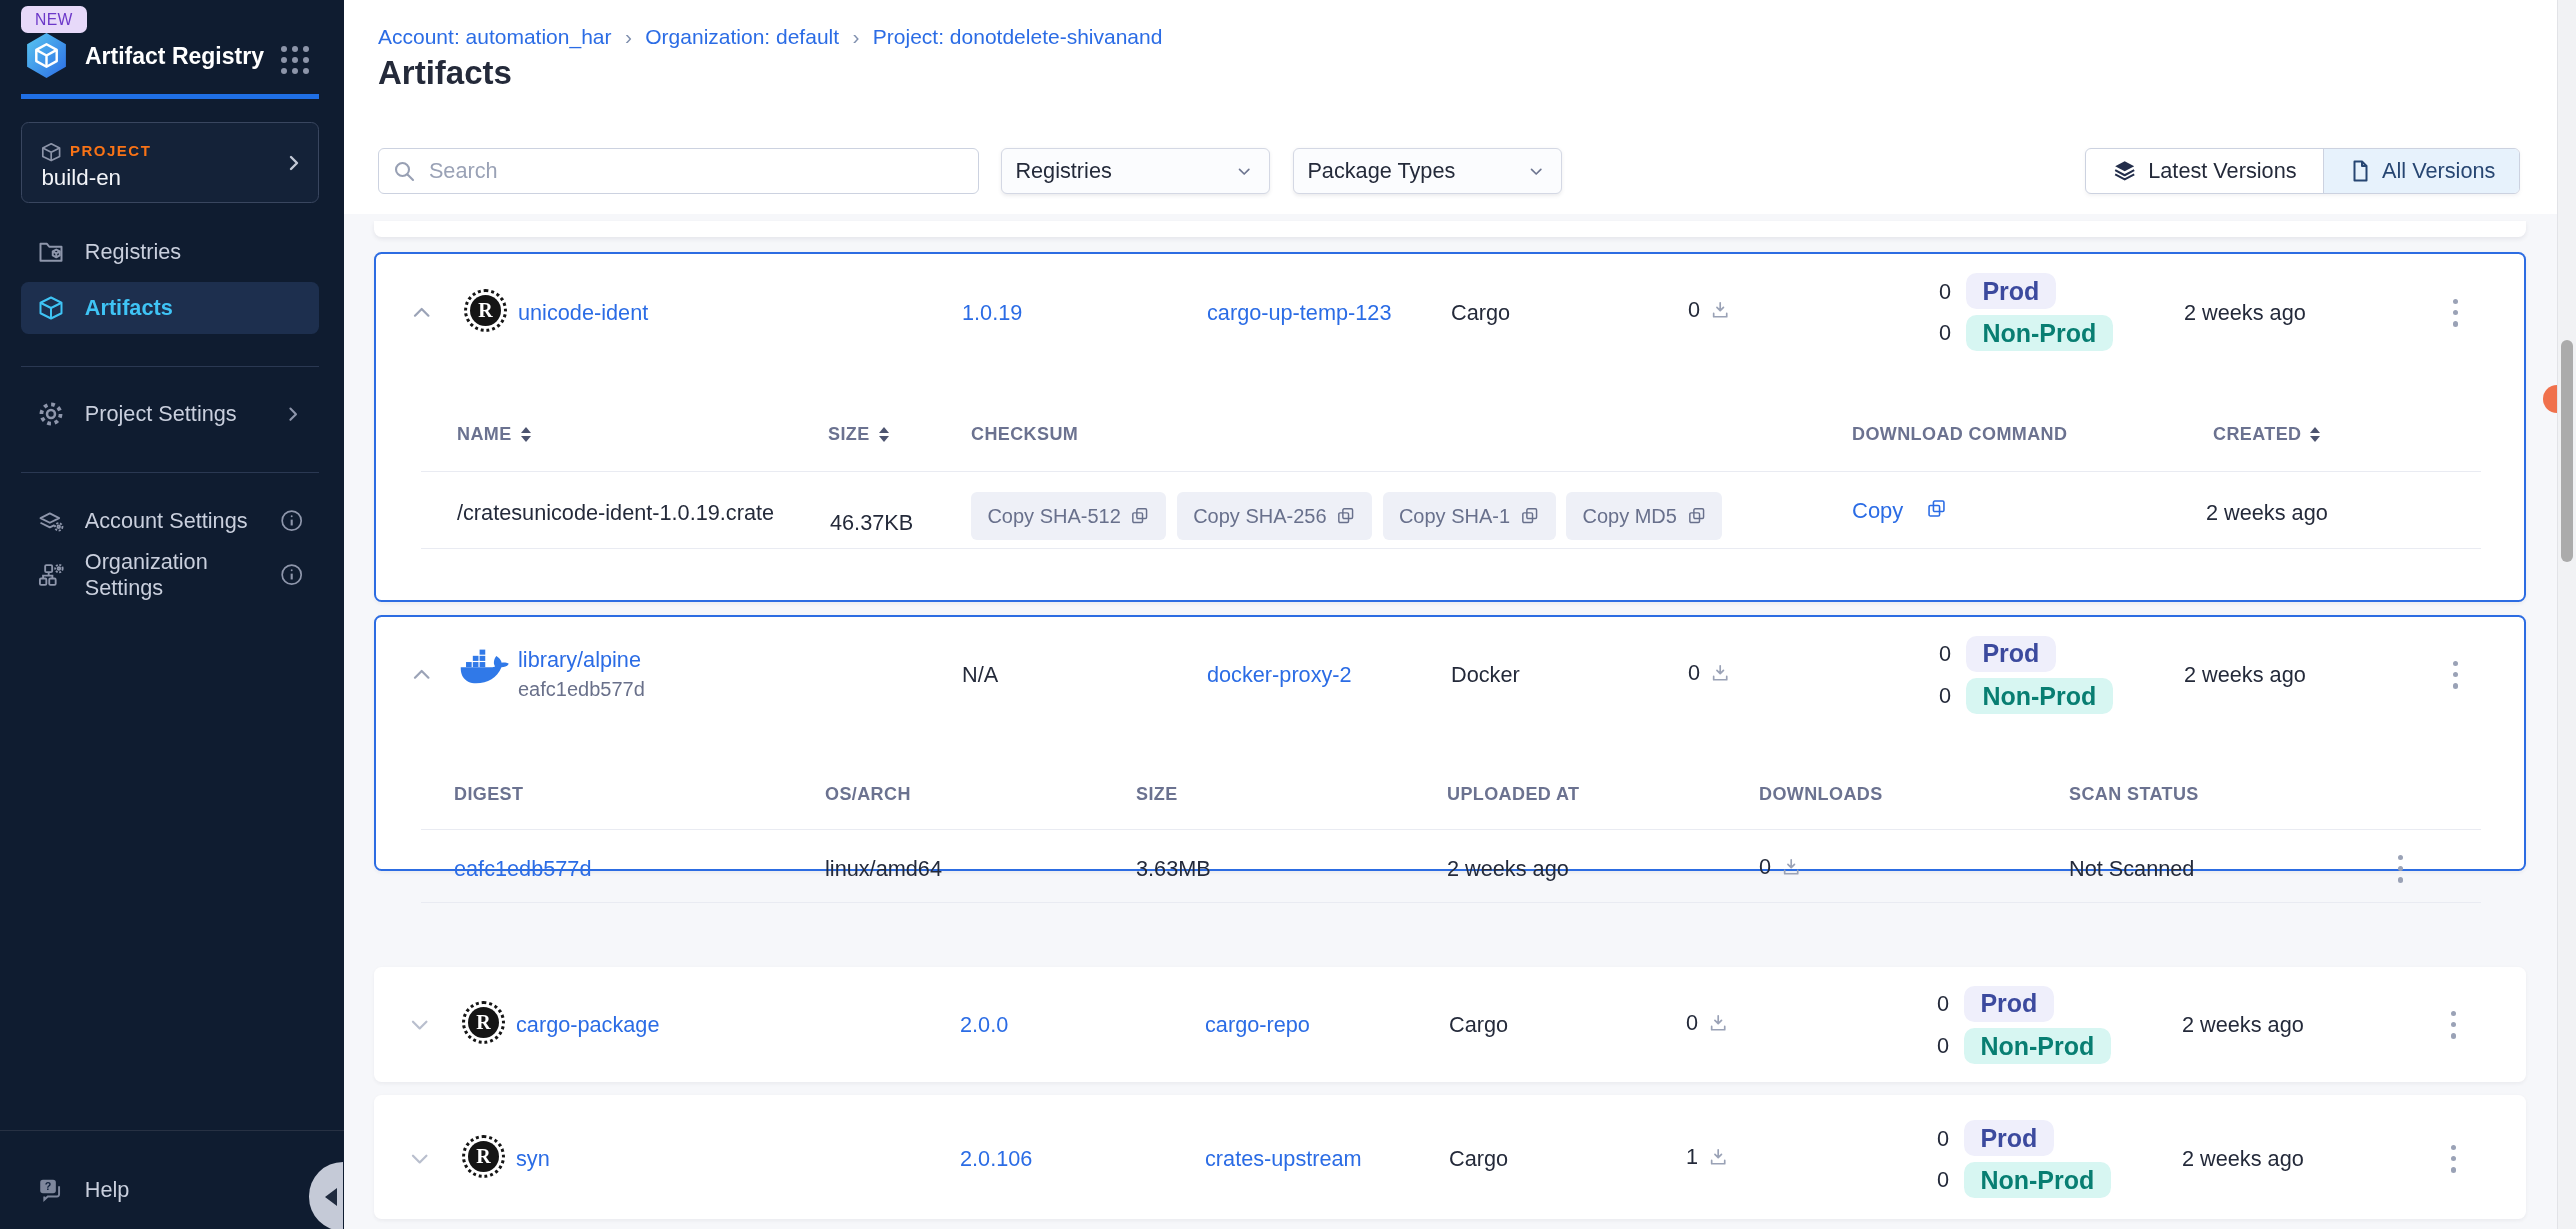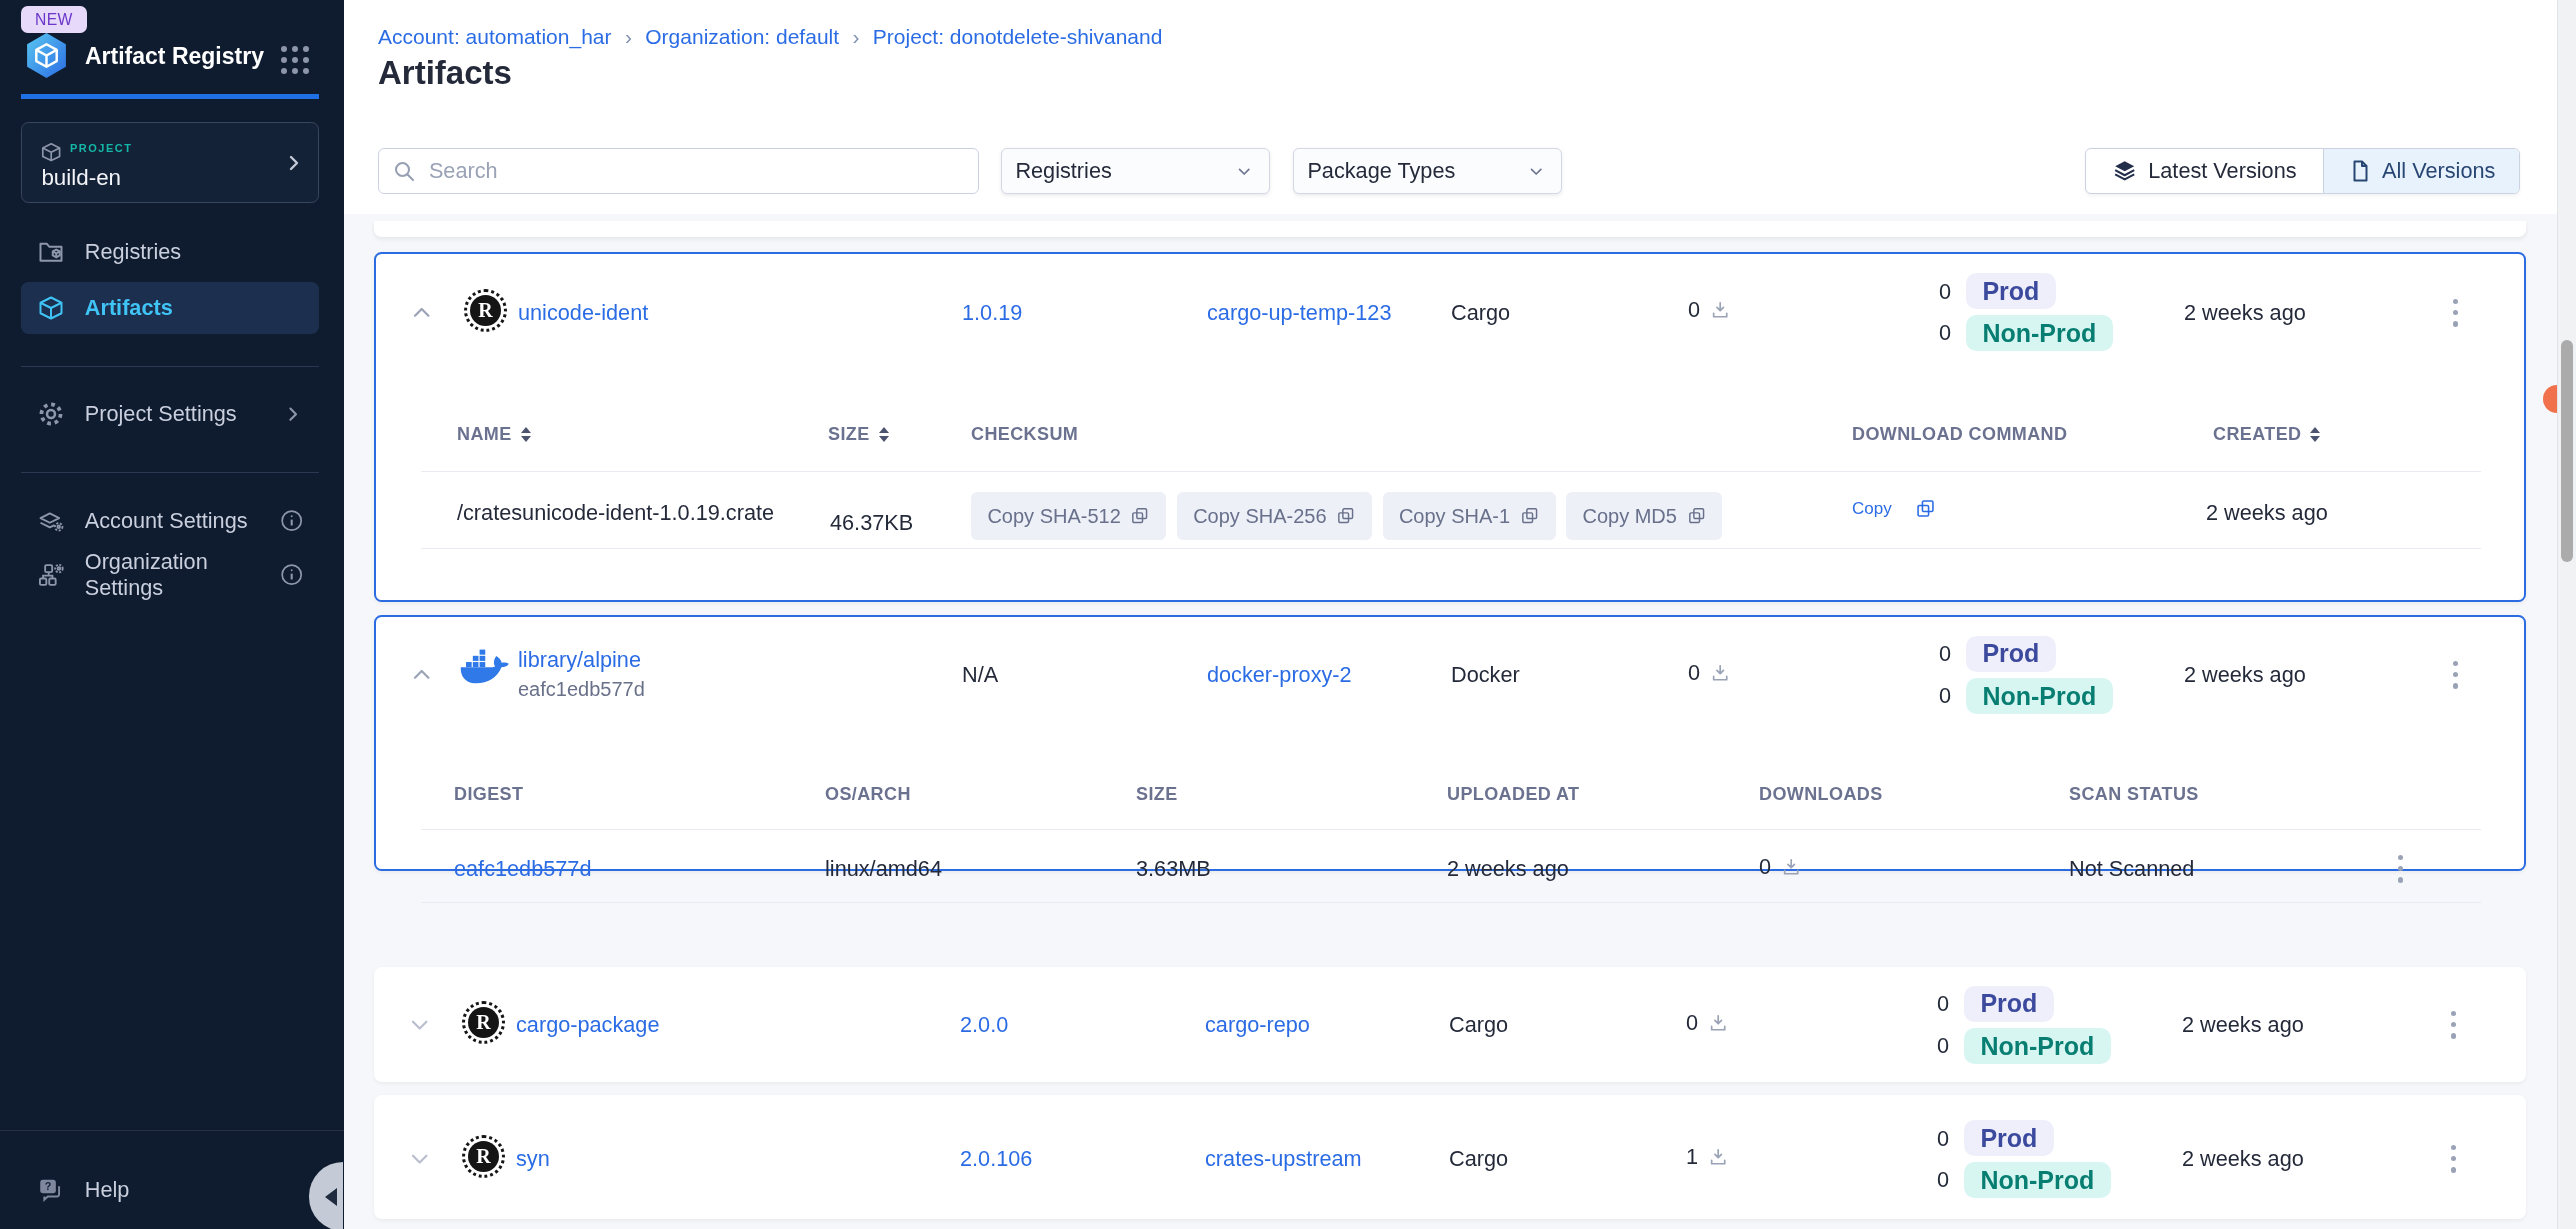--- a/index.html
+++ b/index.html
@@ -12,21 +12,21 @@
   .new-badge{position:absolute;left:21px;top:6px;height:27px;padding:0 14px;border-radius:6.7px;
     background:var(--new-badge-bg,#e7d9f9);color:var(--new-badge-text,#6c38c9);font-size:15.7px;font-weight:400;
     display:flex;align-items:center;letter-spacing:0.4px}
   .logo{position:absolute;left:22.4px;top:31px}
   .app-title{position:absolute;left:85px;top:43px;font-size:23px;font-weight:700;color:#fff}
   .grid9{position:absolute;left:281px;top:46px;display:grid;grid-template-columns:repeat(3,6px);gap:5.2px}
   .grid9 i{width:6px;height:6px;border-radius:50%;background:#8d95a9}
   .brand-line{position:absolute;left:21px;top:94px;width:298px;height:4.5px;background:var(--brand-line,#1f6fe5)}
   .project-card{position:absolute;left:21px;top:122px;width:298px;height:81px;border-radius:7.5px;
     background:#142238;border:1.5px solid #39465f}
-  .project-label{position:absolute;left:48px;top:19.4px;font-size:11px;font-weight:700;letter-spacing:1.5px;color:#14b8a6}
+  .project-label{position:absolute;left:48px;top:19.4px;font-size:15px;font-weight:700;letter-spacing:1.5px;color:#f97316}
   .project-name{position:absolute;left:19.4px;top:42px;font-size:22.4px;color:#f2f4f8}
   .nav-item{position:absolute;left:21px;width:298px;height:52px;border-radius:7.5px;display:flex;align-items:center;
     gap:19.4px;padding-left:16.4px;color:#c9cfdd;font-size:21.7px;cursor:pointer}
   .nav-item .nicon{width:28px;height:28px;color:#8e96ab;display:flex;align-items:center;justify-content:center;flex:0 0 28px}
   .nav-item.active{background:var(--sidebar-active-bg,#1d2f4e);color:var(--sidebar-active-text,#3fc4f5);font-weight:700}
   .nav-item.active .nicon{color:var(--sidebar-active-text,#3fc4f5)}
   .nav-trail{margin-left:auto;margin-right:15px;display:flex;align-items:center;color:#8e96ab}
   .sdivider{position:absolute;left:21px;width:298px;height:0.7px;background:#2a3852}
   .bottom-divider{position:absolute;left:0;top:1130px;width:344px;height:0.7px;background:#273143}
   .collapse-handle{position:absolute;left:309px;top:1162px;width:34px;height:69px;background:#c5cad7;
@@ -84,21 +84,21 @@
   .th{position:absolute;display:flex;align-items:center;gap:9px;font-size:18px;font-weight:700;
     letter-spacing:0.4px;color:#6b7290}
   .sort{display:inline-flex;flex-direction:column;gap:2.2px;cursor:pointer}
   .sort .up{width:0;height:0;border-left:5.2px solid transparent;border-right:5.2px solid transparent;border-bottom:6px solid #4d5470}
   .sort .down{width:0;height:0;border-left:5.2px solid transparent;border-right:5.2px solid transparent;border-top:6px solid #4d5470}
   .hline{position:absolute;left:45px;right:43px;height:0.7px;background:#e9ebf2}
 
   .chips{position:absolute;display:flex;gap:10.5px}
   .chip{display:inline-flex;align-items:center;gap:9.7px;height:48px;padding:0 16.4px;background:var(--chip-bg,#eef0f7);
     border-radius:6px;font-size:20px;color:var(--chip-text,#68708c);font-weight:500;cursor:pointer;white-space:nowrap}
-  .copy-link{display:inline-flex;align-items:flex-end;gap:23px;font-size:17px;color:var(--link,#2b6ce5);font-weight:500;cursor:pointer}
+  .copy-link{display:inline-flex;align-items:flex-start;gap:23px;font-size:22px;color:var(--link,#2b6ce5);font-weight:500;cursor:pointer}
 
   .track{position:absolute;right:0;top:0;width:18.7px;height:1230px;background:#f1f2f4;border-left:0.7px solid #e2e3e7;z-index:4}
   .thumb{position:absolute;left:3px;top:340px;width:12px;height:222px;border-radius:6px;background:#ababab;cursor:grab}
   .notch{position:absolute;right:18.7px;top:385px;width:14px;height:28px;border-radius:14px 0 0 14px;background:var(--orange-notch,#f0714c);z-index:3}
 </style>
 </head>
 <body>
 
 <div class="sidebar">
   <div class="new-badge">NEW</div>

